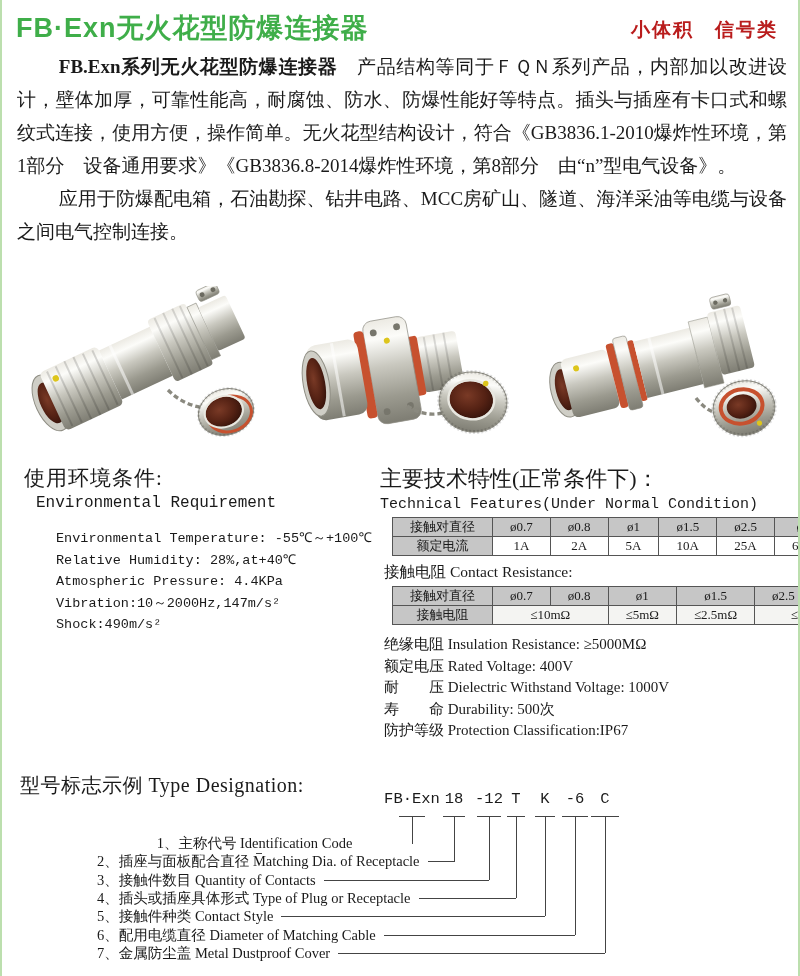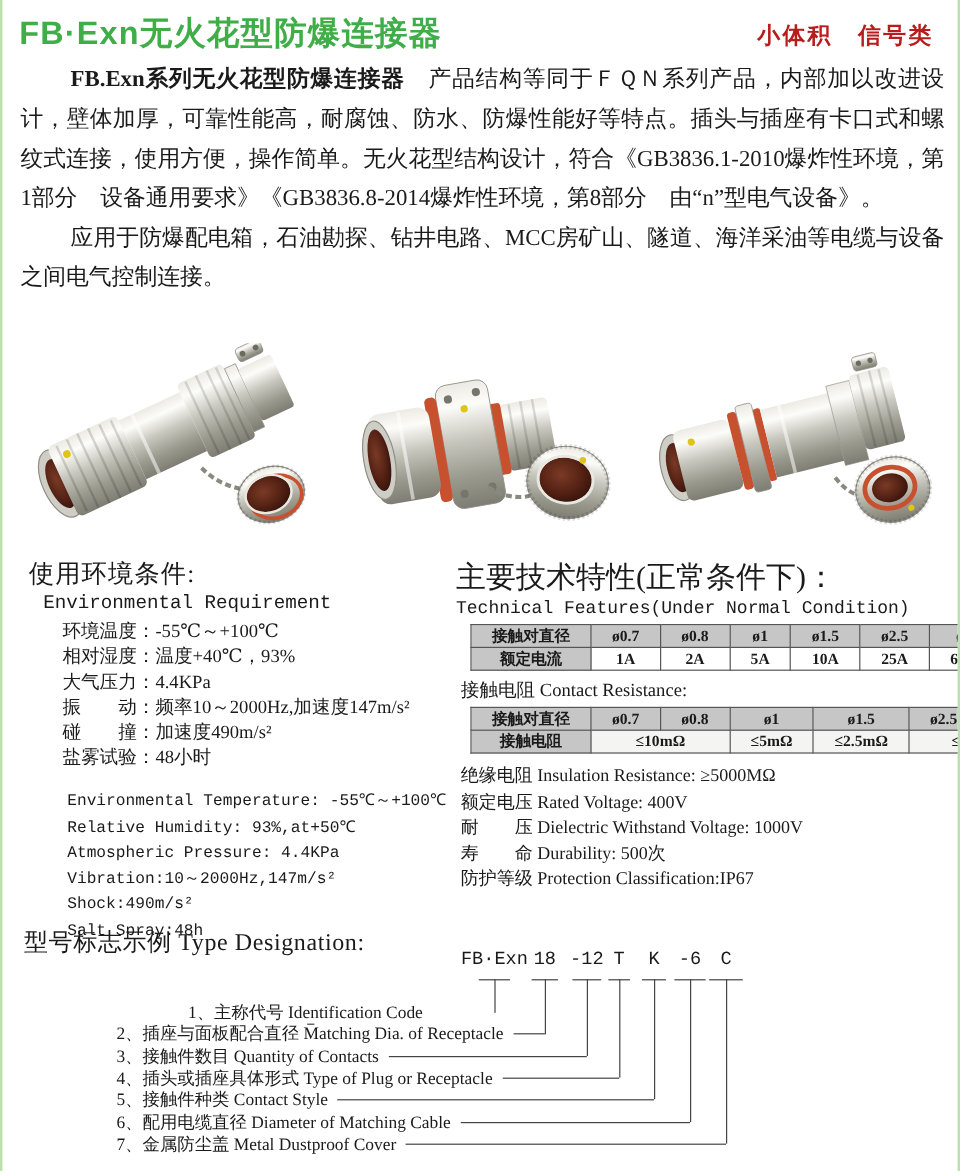--- a/index.html
+++ b/index.html
@@ -21,32 +21,32 @@
 
   
   .photos{position:absolute;left:8px;top:286px;width:784px;height:172px;display:flex;
           justify-content:space-between;align-items:center;}
   .photos svg{display:block;}
 
   
   .col-left{position:absolute;left:22px;top:464px;width:355px;}
   .col-right{position:absolute;left:378px;top:464px;width:416px;}
   .h-cn-l{font-size:21px;letter-spacing:1px;margin:0 0 2px 0;}
-  .h-cn-r{font-size:25px;margin:0 0 2px 0;}
+  .h-cn-r{font-size:22px;margin:0 0 2px 0;}
   .h-en{font-family:"Liberation Mono","DejaVu Sans Mono",monospace;font-size:16px;margin:0 0 4px 12px;white-space:nowrap;}
   .h-en-r{font-family:"Liberation Mono","DejaVu Sans Mono",monospace;font-size:15px;margin:0 0 4px 0;white-space:nowrap;}
   .env-cn{margin-left:28px;font-size:15.5px;line-height:21px;}
   .env-cn div{white-space:nowrap;}
   .env-en{margin:16px 0 0 32px;font-family:"Liberation Mono","DejaVu Sans Mono",monospace;
           font-size:13.5px;line-height:21.5px;}
   .env-en div{white-space:nowrap;}
 
   .tbl-label{font-size:15.5px;margin:6px 0 3px 4px;white-space:nowrap;}
   table.spec{border-collapse:collapse;margin-left:12px;}
-  table.spec td,table.spec th{border:1px solid #555;font-size:13px;font-weight:700;
+  table.spec td,table.spec th{border:1px solid #555;font-size:13px;font-weight:400;
       text-align:center;padding:1px 17px;height:16px;line-height:16px;white-space:nowrap;}
   table.spec .gray{background:#c6c6c6;}
   table.spec .lite{background:#f4f4f2;}
   .t1 .c0{width:70px;} .t1 .c1{width:34px;} .t1 .c2{width:40px;} .t1 .c3{width:28px;}
   .t1 .c4{width:38px;} .t1 .c5{width:38px;} .t1 .c6{width:32px;}
   .t2 .c0{width:70px;} .t2 .c1{width:42px;} .t2 .c2{width:52px;} .t2 .c3{width:50px;}
   .t2 .c4{width:60px;} .t2 .c5{width:48px;} .t2 .c6{width:28px;}
   .tech-specs{margin:9px 0 0 4px;font-size:15px;line-height:21.5px;}
   .tech-specs div{white-space:nowrap;}
 
@@ -231,35 +231,26 @@
         <ellipse cx="-2" cy="-2" rx="21" ry="17" fill="none" stroke="#c7512f" stroke-width="4"></ellipse>
         <ellipse cx="-2" cy="-2" rx="15" ry="12" fill="url(#m3dark)"></ellipse>
         <circle cx="12" cy="18" r="2.6" fill="#ddc51c"></circle>
       </g>
     </svg>
   </div>
 
   <div class="col-left">
     <div class="h-cn-l">使用环境条件:</div>
     <div class="h-en">Environmental Requirement</div>
-    <div class="env-cn">
-      <div>环境温度：-55℃～+100℃</div>
-      <div>相对湿度：温度+40℃，93%</div>
-      <div>大气压力：4.4KPa</div>
-      <div>振　　动：频率10～2000Hz,加速度147m/s²</div>
-      <div>碰　　撞：加速度490m/s²</div>
-      <div>盐雾试验：48小时</div>
-    </div>
     <div class="env-en">
       <div>Environmental Temperature: -55℃～+100℃</div>
-      <div>Relative Humidity: 93%,at+50℃</div>
+      <div>Relative Humidity: 28%,at+40℃</div>
       <div>Atmospheric Pressure: 4.4KPa</div>
       <div>Vibration:10～2000Hz,147m/s²</div>
       <div>Shock:490m/s²</div>
-      <div>Salt Spray:48h</div>
     </div>
   </div>
 
   <div class="col-right">
     <div class="h-cn-r">主要技术特性(正常条件下)：</div>
     <div class="h-en-r">Technical Features(Under Normal Condition)</div>
 
     <table class="spec t1">
       <tbody>
           <tr>

